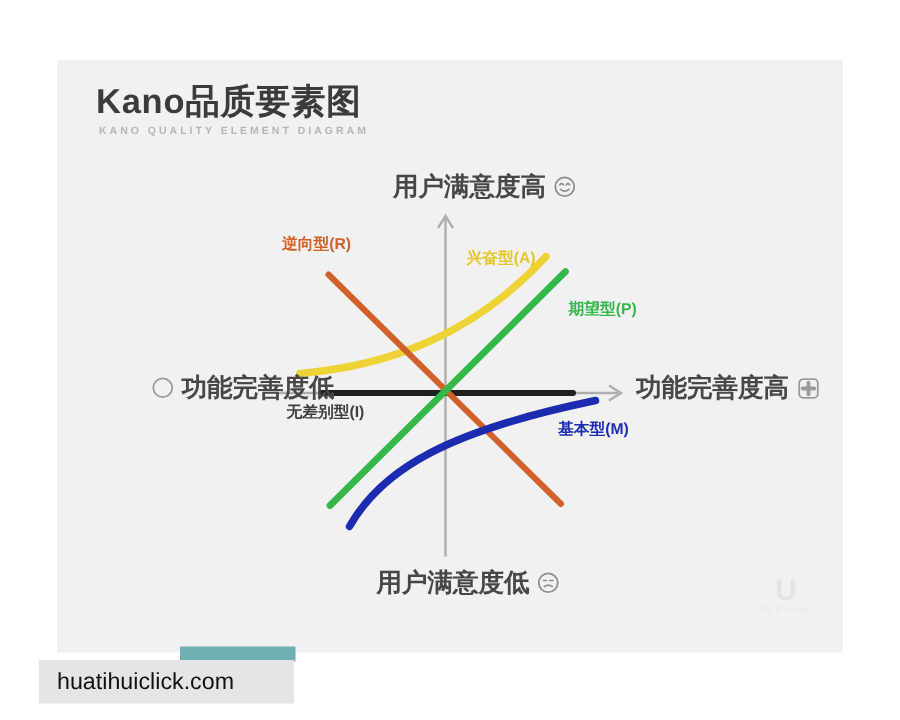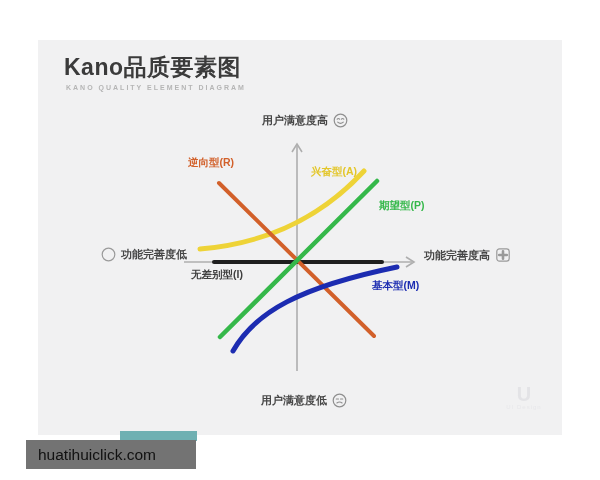--- a/index.html
+++ b/index.html
@@ -3,23 +3,23 @@
 <meta charset="utf-8">
 <style>
   html,body{margin:0;padding:0;background:#ffffff;width:600px;height:480px;overflow:hidden;
     font-family:"Liberation Sans","DejaVu Sans",sans-serif;}
   #stage{position:relative;width:480px;height:480px;background:#ffffff;}
   #card{position:absolute;left:38px;top:40px;width:524px;height:395px;background:#f1f1f2;}
   #diagram-svg{position:absolute;left:0;top:0;width:600px;height:480px;pointer-events:none;}
   .abs{position:absolute;}
   #page-title{left:64px;top:52px;font-size:23px;font-weight:800;color:#3b3b3b;letter-spacing:.5px;}
   #page-subtitle{left:66px;top:84px;font-size:7px;font-weight:700;color:#b5b5b5;letter-spacing:2px;}
-  .axis-label{font-size:11px;font-weight:700;color:#474747;display:flex;align-items:center;gap:5px;white-space:nowrap;}
+  .axis-label{font-size:17px;font-weight:700;color:#474747;display:flex;align-items:center;gap:5px;white-space:nowrap;}
   #axis-label-top{left:262px;top:113px;}
-  #axis-label-bottom{left:261px;top:377px;margin-top:16px;}
+  #axis-label-bottom{left:251px;top:377px;}
   #axis-label-left{left:101px;top:247px;}
   #axis-label-right{left:424px;top:247px;}
   .curve-label{font-size:10.5px;font-weight:700;white-space:nowrap;}
   #label-reverse{left:188px;top:156px;text-align:right;}
   #label-attractive{left:311px;top:165px;}
   #label-expected{left:367px;top:199px;}
   #label-indifferent{left:191px;top:268px;}
   #label-mustbe{left:372px;top:279px;}
   #watermark{left:500px;top:384px;width:48px;text-align:center;color:#e3e3e6;}
   #watermark .mark{font-size:20px;font-weight:800;line-height:20px;}
@@ -96,17 +96,17 @@
   <div id="label-expected" class="abs curve-label" style="color: rgb(53, 184, 74); margin-left: 12px;">期望型(P)</div>
   <div id="label-indifferent" class="abs curve-label" style="color: rgb(63, 63, 63);">无差别型(I)</div>
   <div id="label-mustbe" class="abs curve-label" style="color: rgb(28, 44, 177);">基本型(M)</div>
 
   <div id="watermark" class="abs">
     <div class="mark">U</div>
     <div class="wm-text">UI Design</div>
   </div>
 
   <div id="banner-accent" class="abs" style="background: rgb(111, 176, 178);"></div>
-  <div id="banner" class="abs" style="background: #737373;">
+  <div id="banner" class="abs" style="background: #e5e5e5;">
     <span style="color: rgb(17, 17, 17);">huatihuiclick.com</span>
   </div>
 
 </div>
 
 </body></html>

